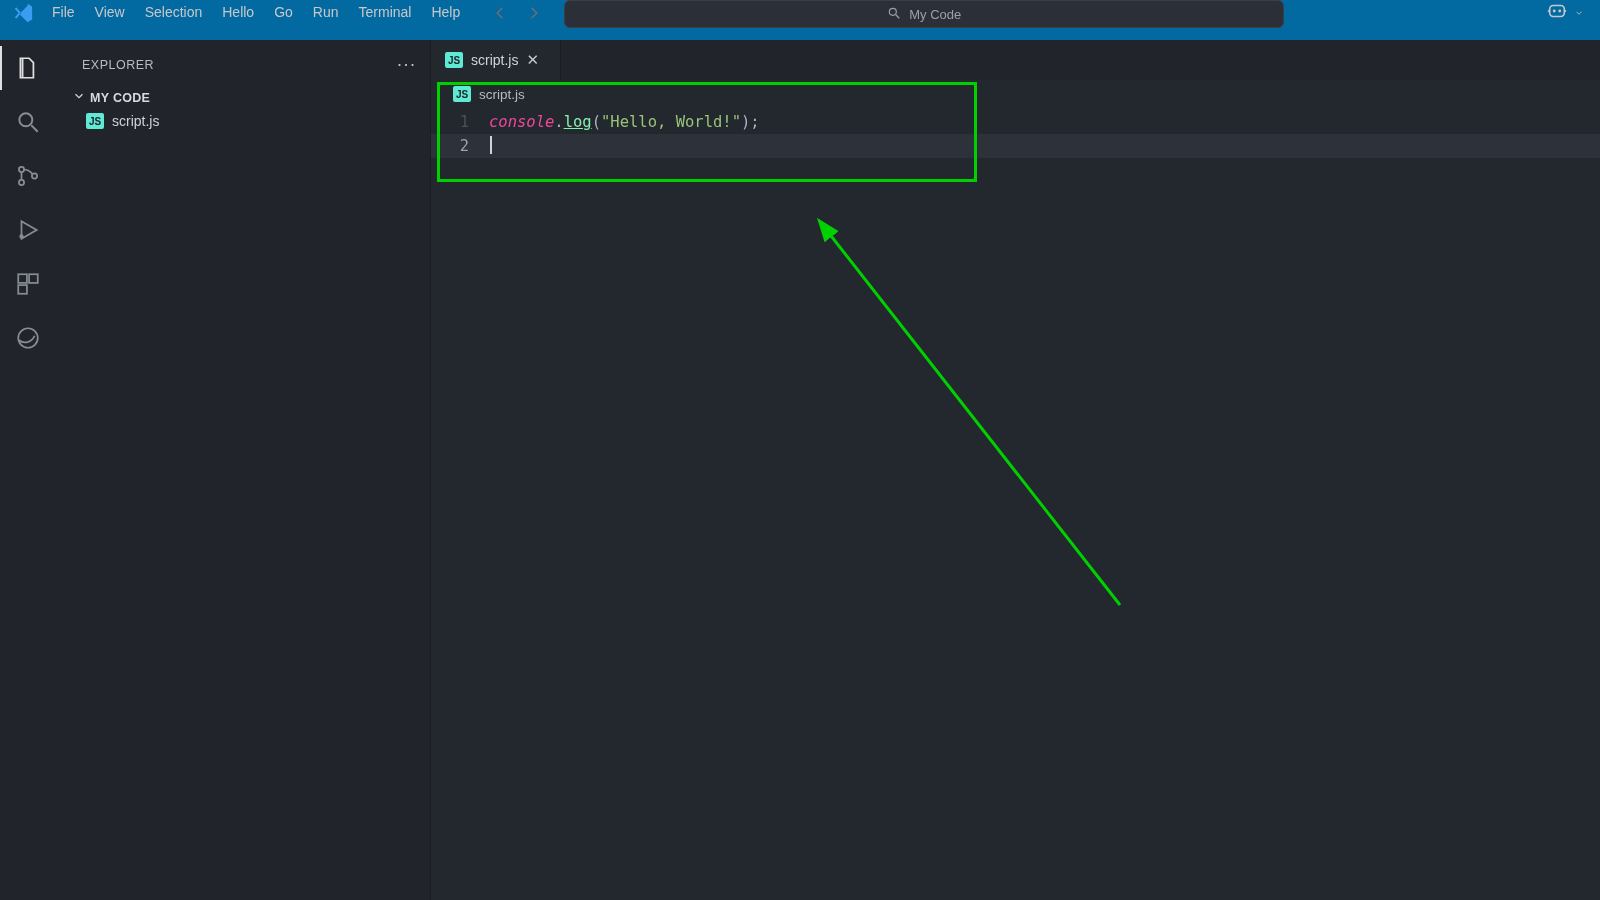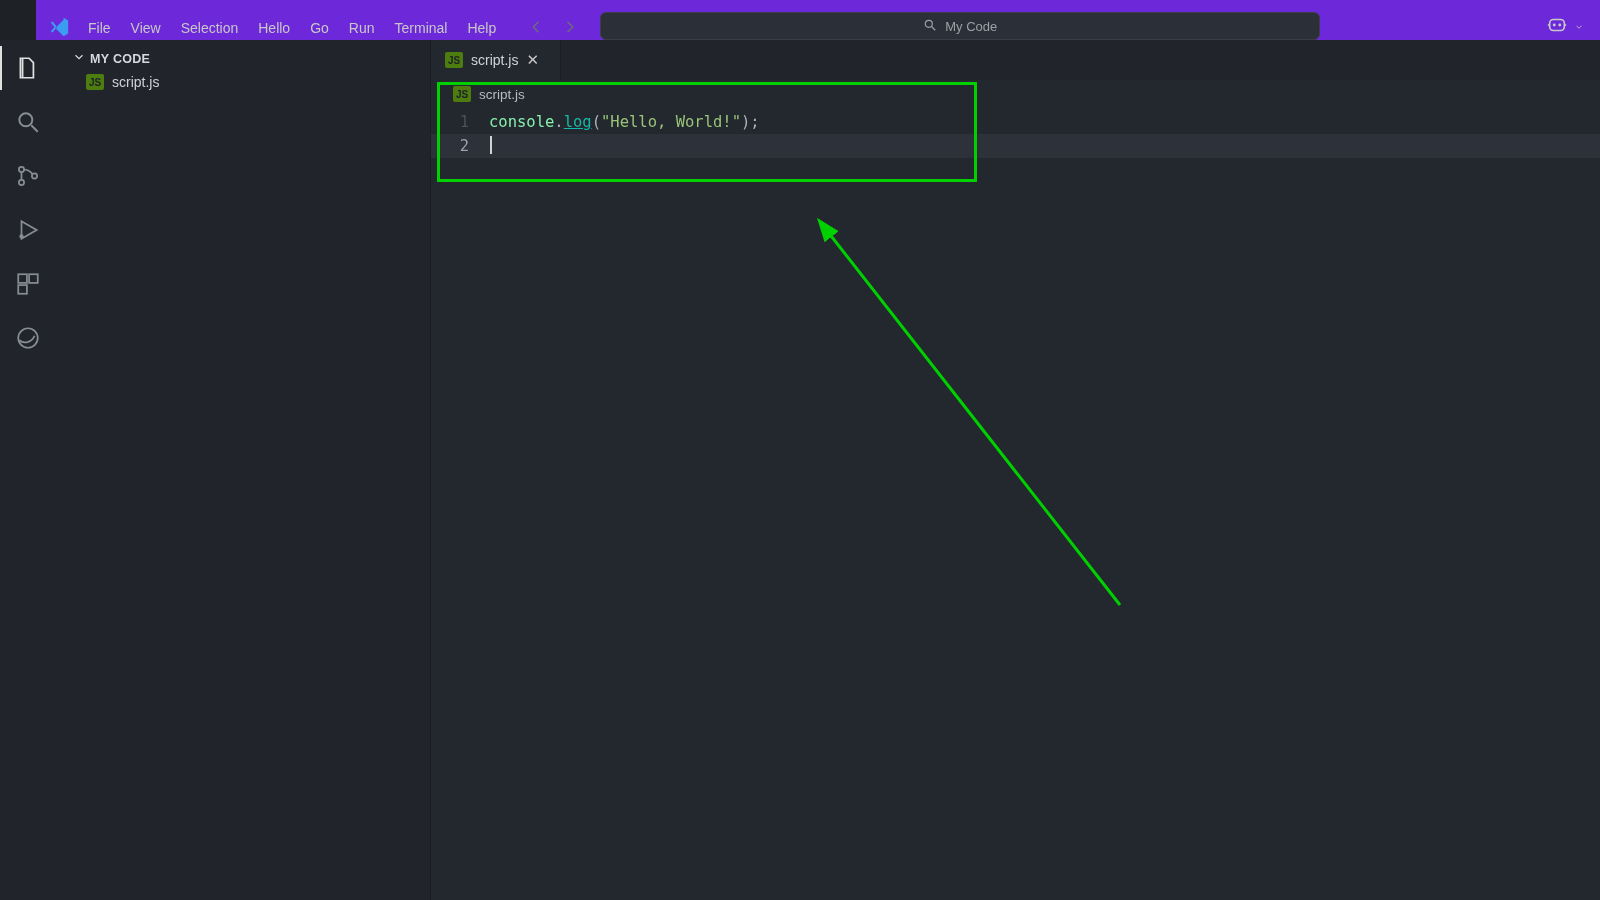--- a/index.html
+++ b/index.html
@@ -8,25 +8,24 @@
     background: #1e2227;
     font-family: "Segoe UI", Arial, sans-serif;
     color: #cccccc;
     position: relative;
   }
 
   
   .titlebar {
     height: 40px;
     display: flex;
-    align-items: flex-end;
-    background: #6d28d9;
+    align-items: flex-start;
+    background: #0369a1;
     padding-left: 10px;
     gap: 0;
-    margin-left: 36px;
   }
   .titlebar .logo {
     width: 26px; height: 26px;
     display: flex; align-items: center; justify-content: center;
   }
   .menu-items { display: flex; gap: 0; margin-left: 6px; }
   .menu-item {
     padding: 4px 10px;
     font-size: 14px;
     color: #c8c8c8;
@@ -126,21 +125,21 @@
     align-items: center;
     padding: 3px 0 3px 30px;
     font-size: 14px;
     color: #cfd3d8;
     gap: 8px;
   }
   .js-badge {
     display: inline-flex;
     width: 18px; height: 16px;
     align-items: center; justify-content: center;
-    background: #4d7c0f;
+    background: #5eead4;
     color: #1e2227;
     font-size: 10px;
     font-weight: 700;
     border-radius: 2px;
   }
 
   
   .editor-area {
     flex: 1;
     background: #23272e;
@@ -191,23 +190,23 @@
     display: flex;
   }
   .gutter {
     width: 58px;
     text-align: right;
     padding-right: 20px;
     color: #4b5059;
   }
   .gutter.current { color: #9da1a8; }
   .line-content { white-space: pre; }
-  .tok-obj { color: #86efac; }
+  .tok-obj { color: #ec4899; font-style: italic; }
   .tok-punct { color: #abb2bf; }
-  .tok-func { color: #14b8a6; text-decoration: underline; }
+  .tok-func { color: #86efac; text-decoration: underline; }
   .tok-str { color: #98c379; }
   .current-line-bg {
     position: absolute;
     left: 0; right: 0;
     height: 24px;
     background: #2c313a;
     z-index: 0;
   }
   .code-line > * { position: relative; z-index: 1; }
   .cursor {
@@ -333,20 +332,24 @@
     </div>
     <div class="activity-icon">
       <svg width="26" height="26" viewBox="0 0 24 24">
           <circle cx="12" cy="12" r="9" fill="none" stroke="currentColor" stroke-width="1.6"></circle>
           <path fill="none" stroke="currentColor" stroke-width="1.6" d="M4 14c4 4 12 2 14-4"></path>
         </svg>
     </div>
   </div>
 
   <div class="sidebar">
+    <div class="sidebar-header">
+      <span>EXPLORER</span>
+      <span class="dots">···</span>
+    </div>
     <div class="folder-header">
       <span class="chev">
         <svg width="14" height="14" viewBox="0 0 24 24">
             <path fill="none" stroke="currentColor" stroke-width="2" d="M6 9l6 6 6-6"></path>
           </svg>
       </span>
       <span>MY CODE</span>
     </div>
     <div class="file-item">
       <span class="js-badge">JS</span>

